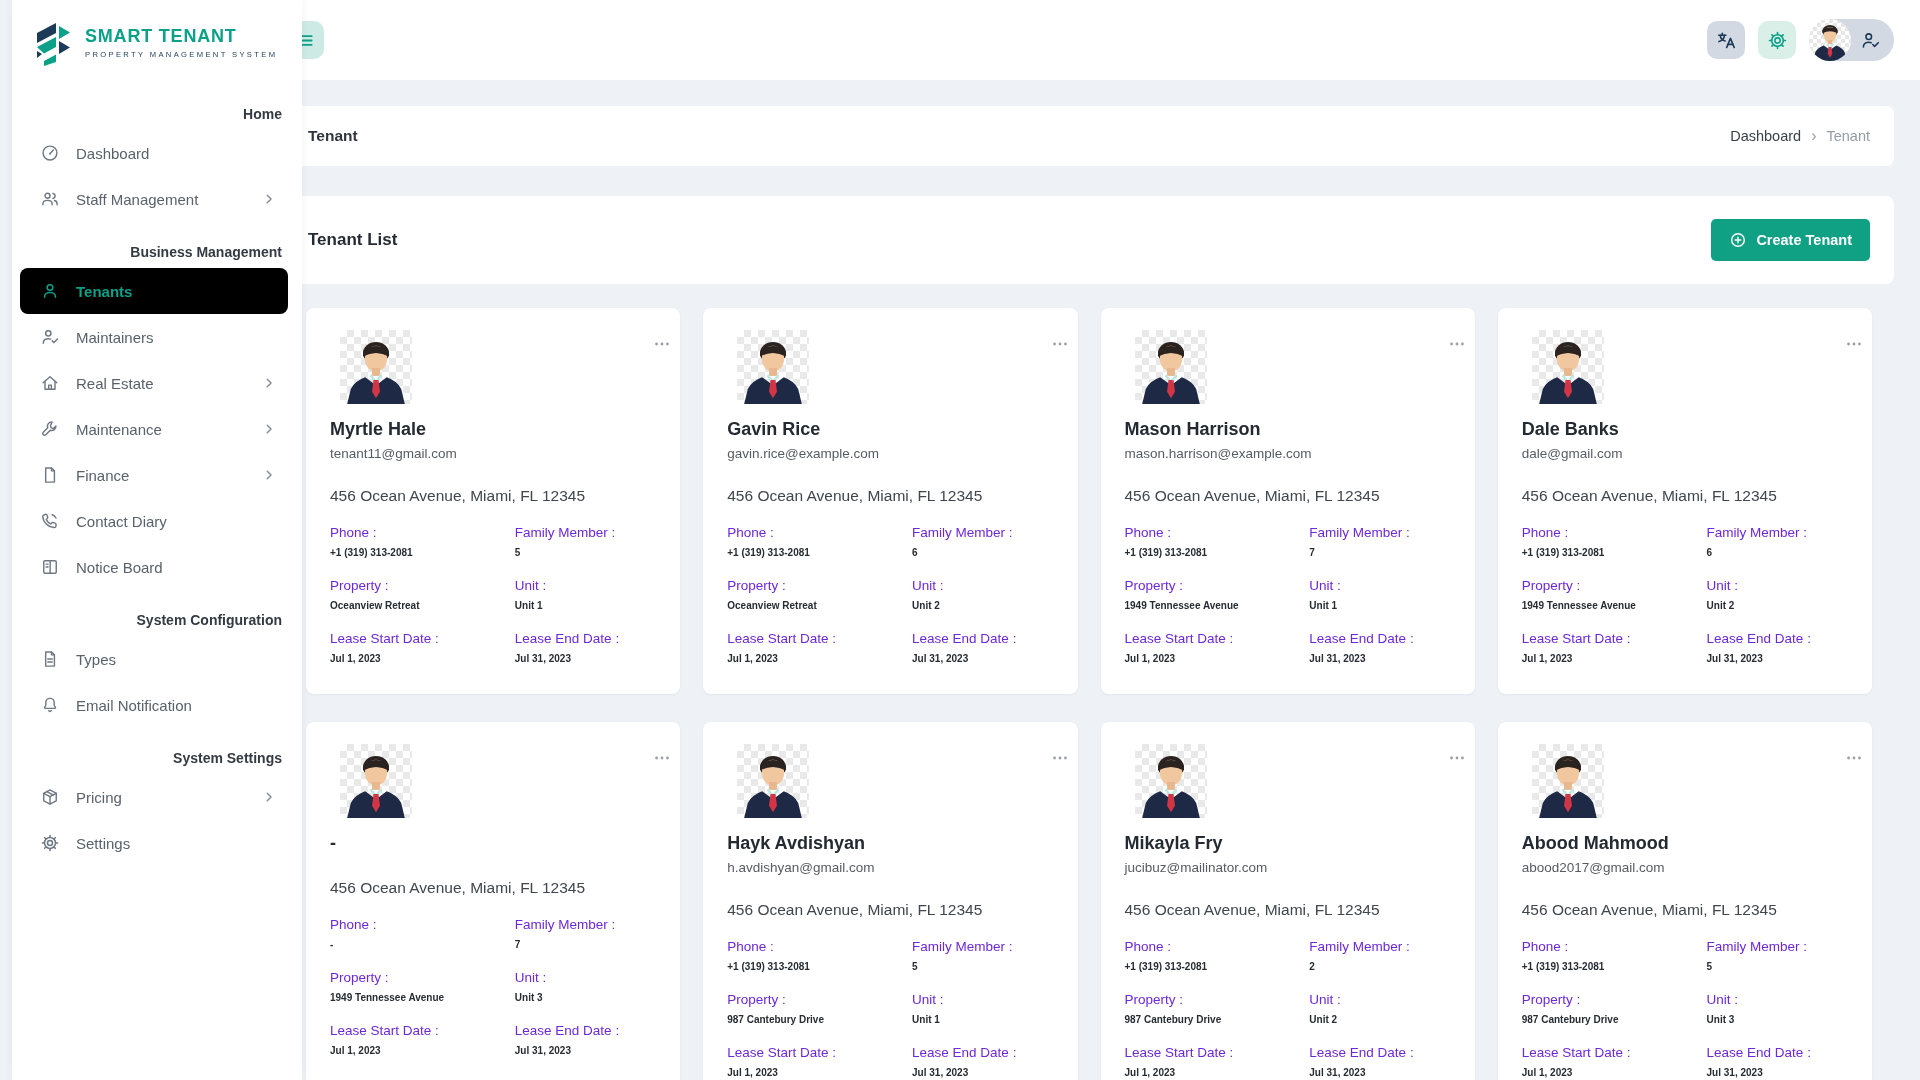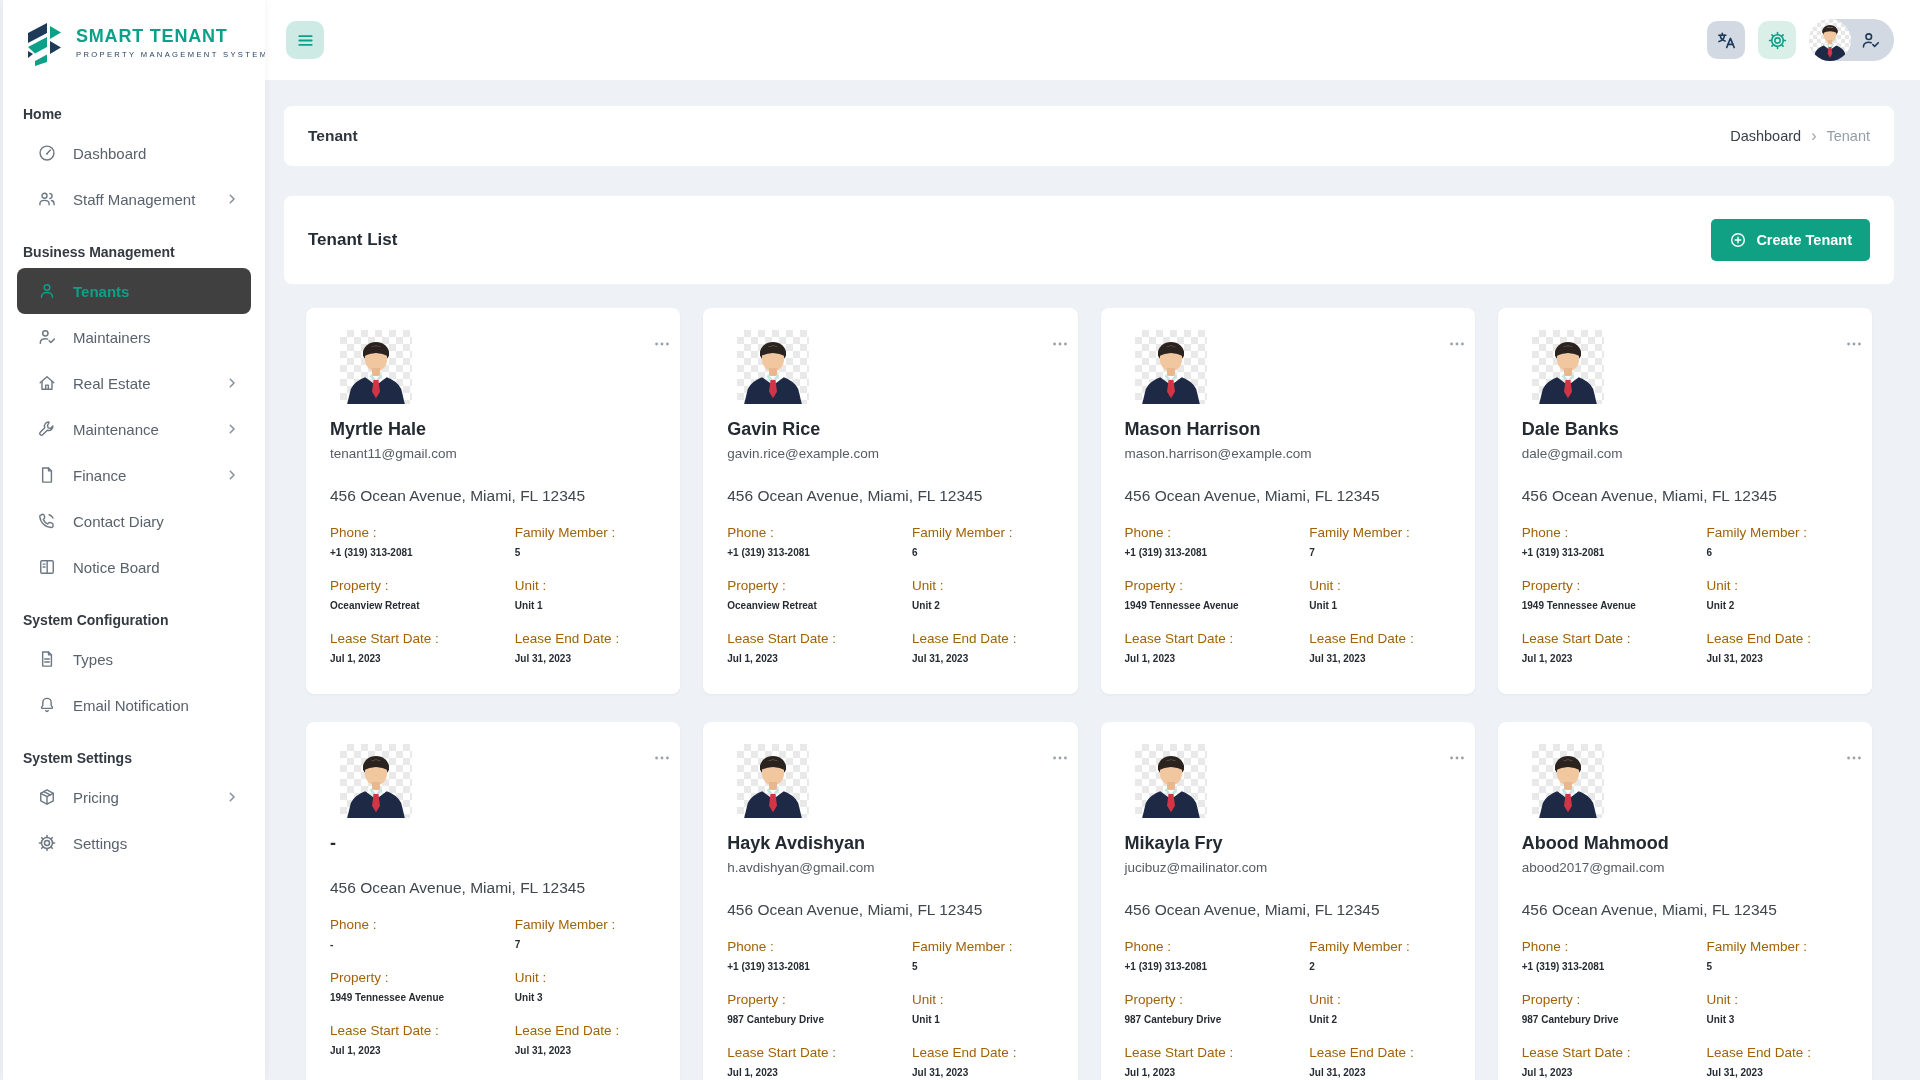--- a/index.html
+++ b/index.html
@@ -6,37 +6,37 @@
   html,body { margin:0; padding:0; }
   body {
     width:1920px; height:1080px; overflow:hidden;
     font-family:"Liberation Sans", sans-serif;
     background:#eef1f6; color:#2b323a; position:relative;
   }
   svg { display:block; }
 
   
   .sidebar {
-    position:absolute; left:3px; top:0; width:262px; height:1080px;
+    position:absolute; left:12px; top:0; width:290px; height:1080px;
     background:#fff; z-index:3; box-shadow:0 0 10px rgba(30,40,60,.05);
     overflow:hidden;
   }
   .logo-row { display:flex; align-items:center; gap:11px; padding:17px 14px 12px 20px; height:80px; }
   .brand-name { color:#0ba188; font-weight:bold; font-size:18px; letter-spacing:.8px; white-space:nowrap; }
   .brand-tagline { color:#1d3b59; font-size:7.6px; letter-spacing:2.35px; margin-top:3px; white-space:nowrap; }
-  .nav { padding:4px 14px 0 14px; }
+  .nav { padding:4px 14px 0 8px;text-align:right; }
   .nav-header { font-size:14px; font-weight:bold; color:#333a42; margin:22px 6px 8px 6px; }
   .nav-item {
     display:flex; align-items:center; gap:16px;
     padding:13px 12px 13px 20px; border-radius:8px;
     color:#59626c; font-size:15px; cursor:pointer;
   }
   .nav-item .nav-icon { width:20px; height:20px; color:#6e7883; flex:0 0 20px; }
   .nav-item .nav-icon svg { width:20px; height:20px; }
-  .nav-item.active { background:#404040; color:#0ba188; font-weight:bold; }
+  .nav-item.active { background:#000000; color:#0ba188; font-weight:bold; }
   .nav-item.active .nav-icon { color:#0ba188; }
   .nav-chevron { margin-left:auto; color:#828b96; width:14px; height:14px; }
   .nav-chevron svg { width:14px; height:14px; }
 
   
   .topbar {
     position:absolute; left:262px; right:0; top:0; height:80px; background:#fff;
     display:flex; align-items:center; justify-content:space-between;
     padding:0 26px 0 24px; z-index:2;
   }
@@ -98,21 +98,21 @@
     width:72px; height:74px; margin-left:10px; overflow:hidden;
     background:repeating-conic-gradient(#e9e9e9 0% 25%, #ffffff 0% 50%) 0 0 / 14px 14px;
   }
   .avatar-box svg { width:100%; height:100%; }
   .card-menu { border:none; background:transparent; color:#9aa0a8; cursor:pointer; padding:4px 0 0 0; }
   .card-menu svg { width:20px; height:20px; }
   .t-name { font-size:18px; font-weight:bold; color:#232a32; margin-top:14px; line-height:22px; }
   .t-email { font-size:13.5px; color:#565c64; margin-top:5px; line-height:17px; }
   .t-address { font-size:15.5px; color:#3f464e; margin-top:24px; line-height:20px; }
   .t-grid { margin-top:18px; display:grid; grid-template-columns:54% 46%; row-gap:15px; }
-  .t-label { font-size:13.5px; color:#a16207; line-height:17px; margin-bottom:3px; }
+  .t-label { font-size:13.5px; color:#6d28d9; line-height:17px; margin-bottom:3px; }
   .t-value { font-size:10px; font-weight:bold; color:#262c33; line-height:18px; }
 </style>
 </head>
 <body>
 
 <aside class="sidebar">
   <div class="logo-row">
     <span>
       <svg width="42" height="46" viewBox="0 0 42 46">
         <path d="M5 13 L24 3 L24 13 L5 23 Z" fill="#1d3b59"></path>

